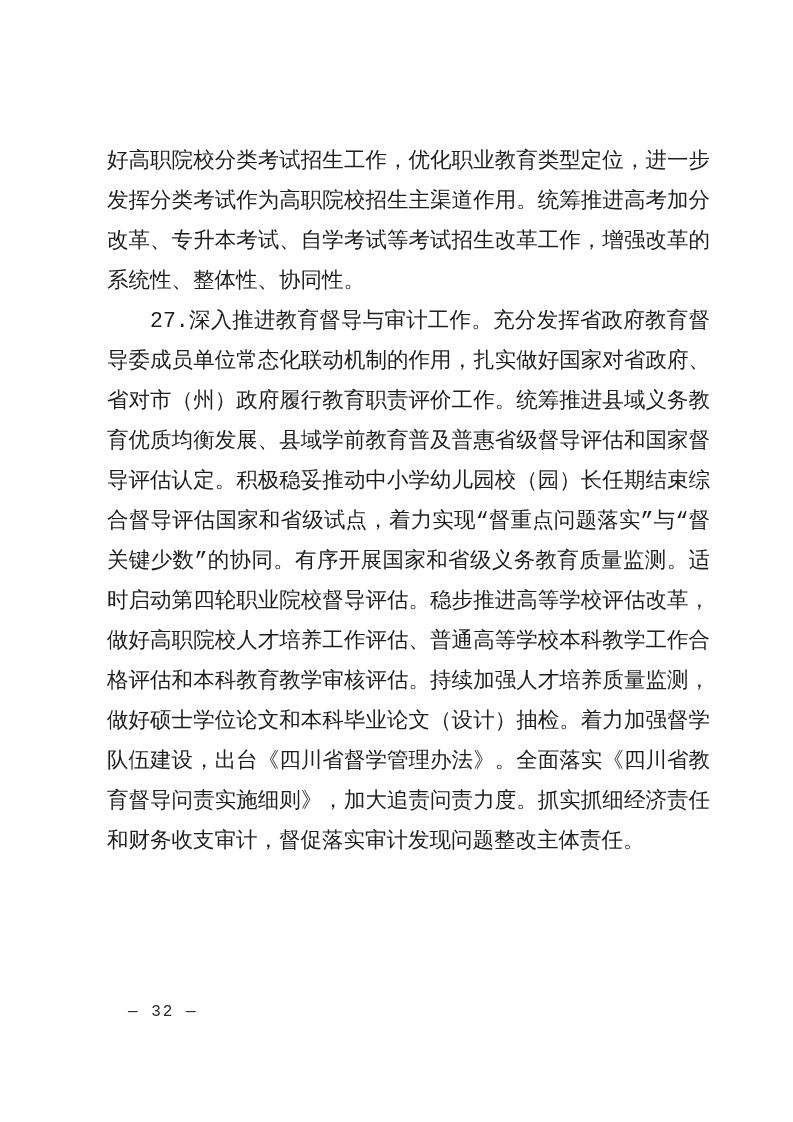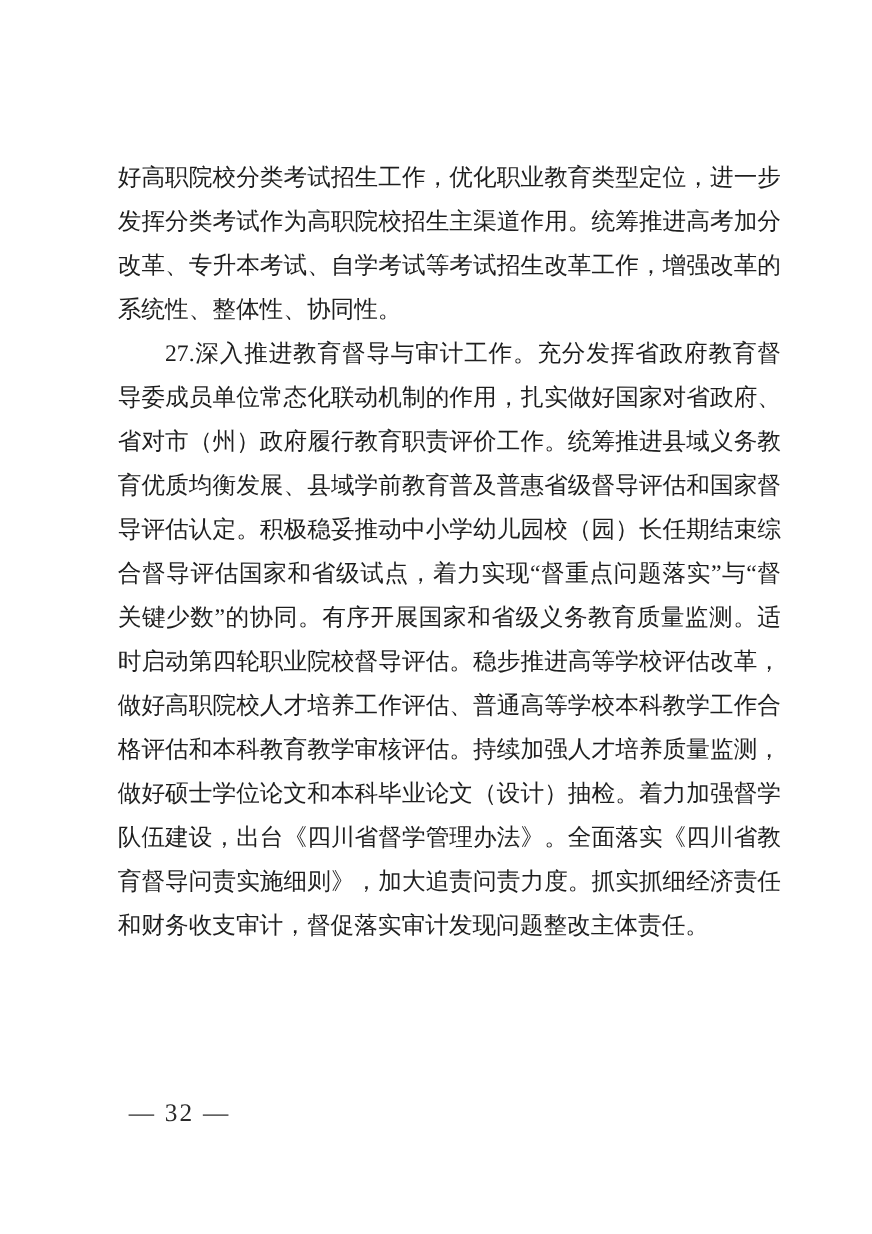--- a/index.html
+++ b/index.html
@@ -6,21 +6,21 @@
     margin: 0;
     padding: 0;
     background: #ffffff;
   }
   .page {
     position: relative;
     width: 793px;
     height: 1122px;
     background: #ffffff;
     overflow: hidden;
-    font-family: Liberation Serif, serif;
+    font-family: Liberation Mono, monospace;
   }
   .text-block {
     position: absolute;
     left: 107px;
     top: 141px;
     width: 603px;
     font-size: 21.5px;
     line-height: 40px;
     color: #1e1e1e;
     text-align: justify;
@@ -28,23 +28,23 @@
   }
   .para {
     margin: 0;
     padding: 0;
   }
   .para.indent {
     text-indent: 43px;
   }
   .footer {
     position: absolute;
-    left: 117px;
+    left: 128px;
     top: 1000px;
-    font-size: 23px;
+    font-size: 16px;
     line-height: 24px;
     color: #2a2a2a;
     letter-spacing: 2px;
   }
 </style>
 </head>
 <body>
 
 <div class="page">
   <div class="text-block">

